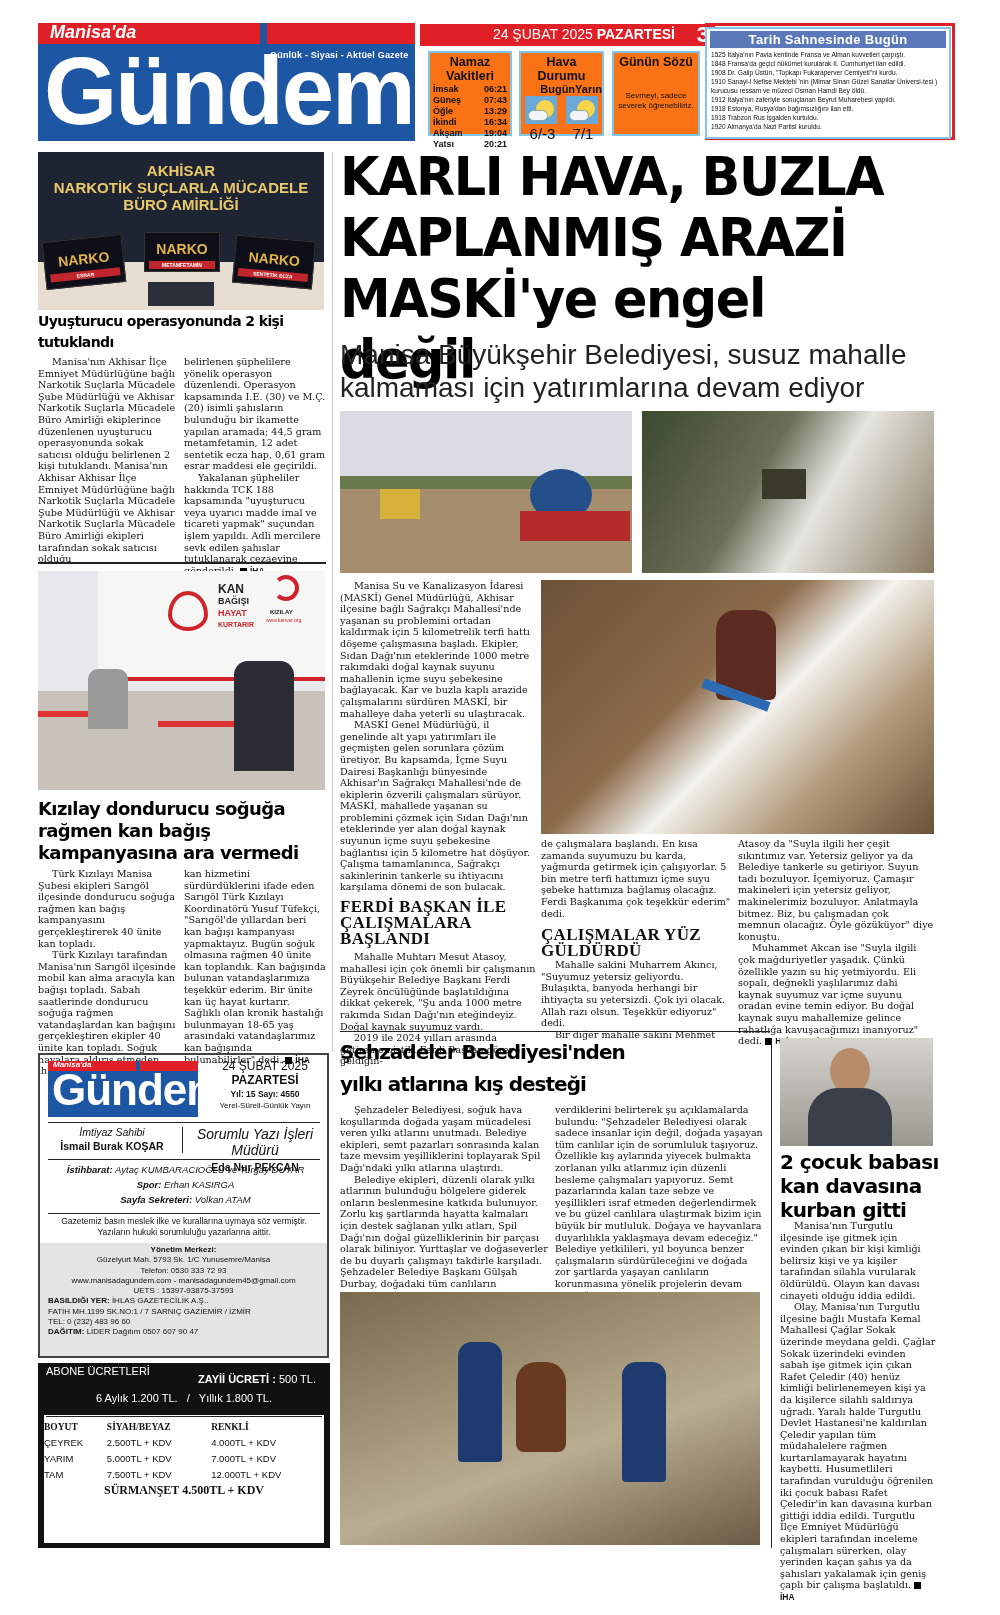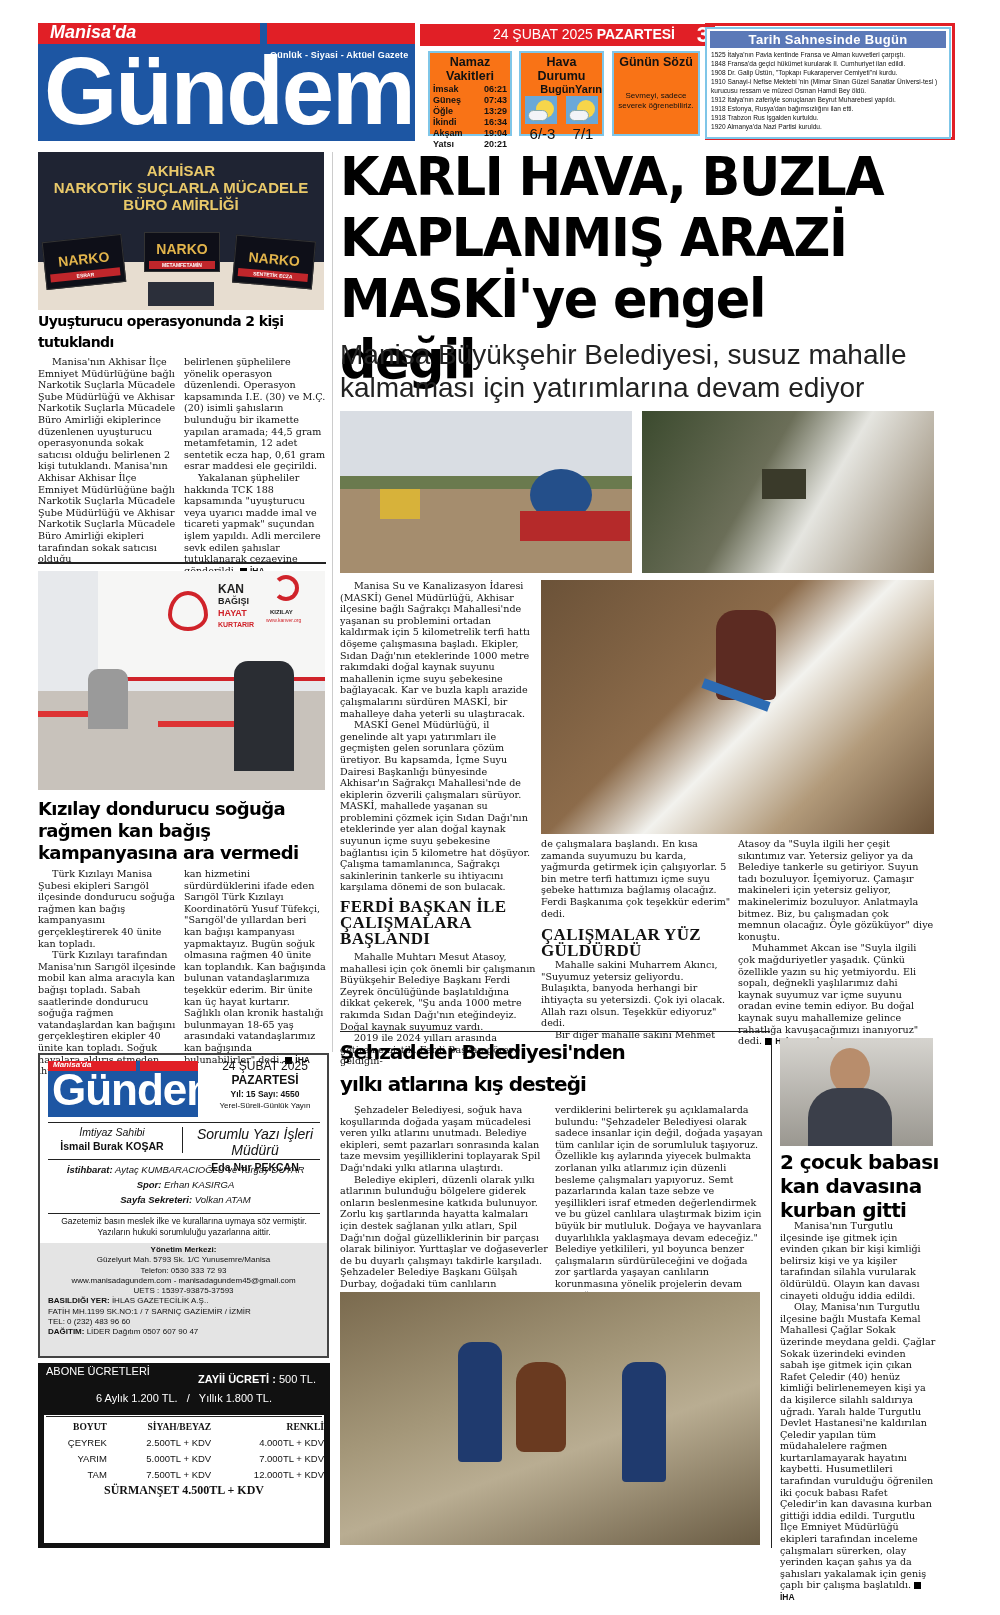--- a/index.html
+++ b/index.html
@@ -61,21 +61,21 @@
 #imp-logo .r1{position:absolute;left:0;top:0;width:88px;height:10px;background:#e11f26}
 #imp-logo .r2{position:absolute;left:92px;top:0;width:58px;height:10px;background:#e11f26}
 #imp-logo .m{position:absolute;left:5px;top:-1px;color:#fff;font:italic bold 8px "Liberation Sans",sans-serif}
 #imp-logo .g{position:absolute;left:4px;top:4px;color:#fff;font:bold 44px "Liberation Sans",sans-serif;letter-spacing:-1px}
 #imp-date{left:165px;top:4px;width:120px;text-align:center;font-family:"Liberation Sans",sans-serif}
 .imp-sec{font-family:"Liberation Sans",sans-serif;text-align:center}
 
 #ads{left:38px;top:1363px;width:292px;height:185px;background:#111;color:#fff;font-family:"Liberation Sans",sans-serif}
 #ads-inner{position:absolute;left:6px;top:52px;width:280px;height:128px;background:#fff;color:#111}
 #ads table{width:100%;font-size:9.5px;border-collapse:collapse}
-#ads td{text-align:right;padding:0;line-height:16px}
+#ads td{text-align:left;padding:0;line-height:16px}
 
 #photo-a{left:340px;top:411px;width:292px;height:162px;background:linear-gradient(#d9dde3 0 40%,#6a7a4e 40% 48%,#a58d6e 48%)}
 #photo-b{left:642px;top:411px;width:292px;height:162px;background:linear-gradient(120deg,#3b4a2e,#6b6e58 40%,#e5e5e0 60%,#8a7a62)}
 #photo-c{left:541px;top:580px;width:393px;height:254px;background:linear-gradient(135deg,#6b5238,#8c6b4a 40%,#f2f2ee 55%,#b29a7a 75%,#6b5238)}
 #photo-kizilay{left:38px;top:571px;width:287px;height:219px;background:linear-gradient(#e7e9ec 0 55%,#c8c2bb 55%)}
 #photo-horse{left:340px;top:1292px;width:420px;height:253px;background:linear-gradient(160deg,#7a6a4e,#a49779 40%,#b9ad92 60%,#6a5c44)}
 #photo-man{left:780px;top:1038px;width:153px;height:108px;background:linear-gradient(#d6d4cf,#9a9790)}
 </style>
 </head>
 <body>

